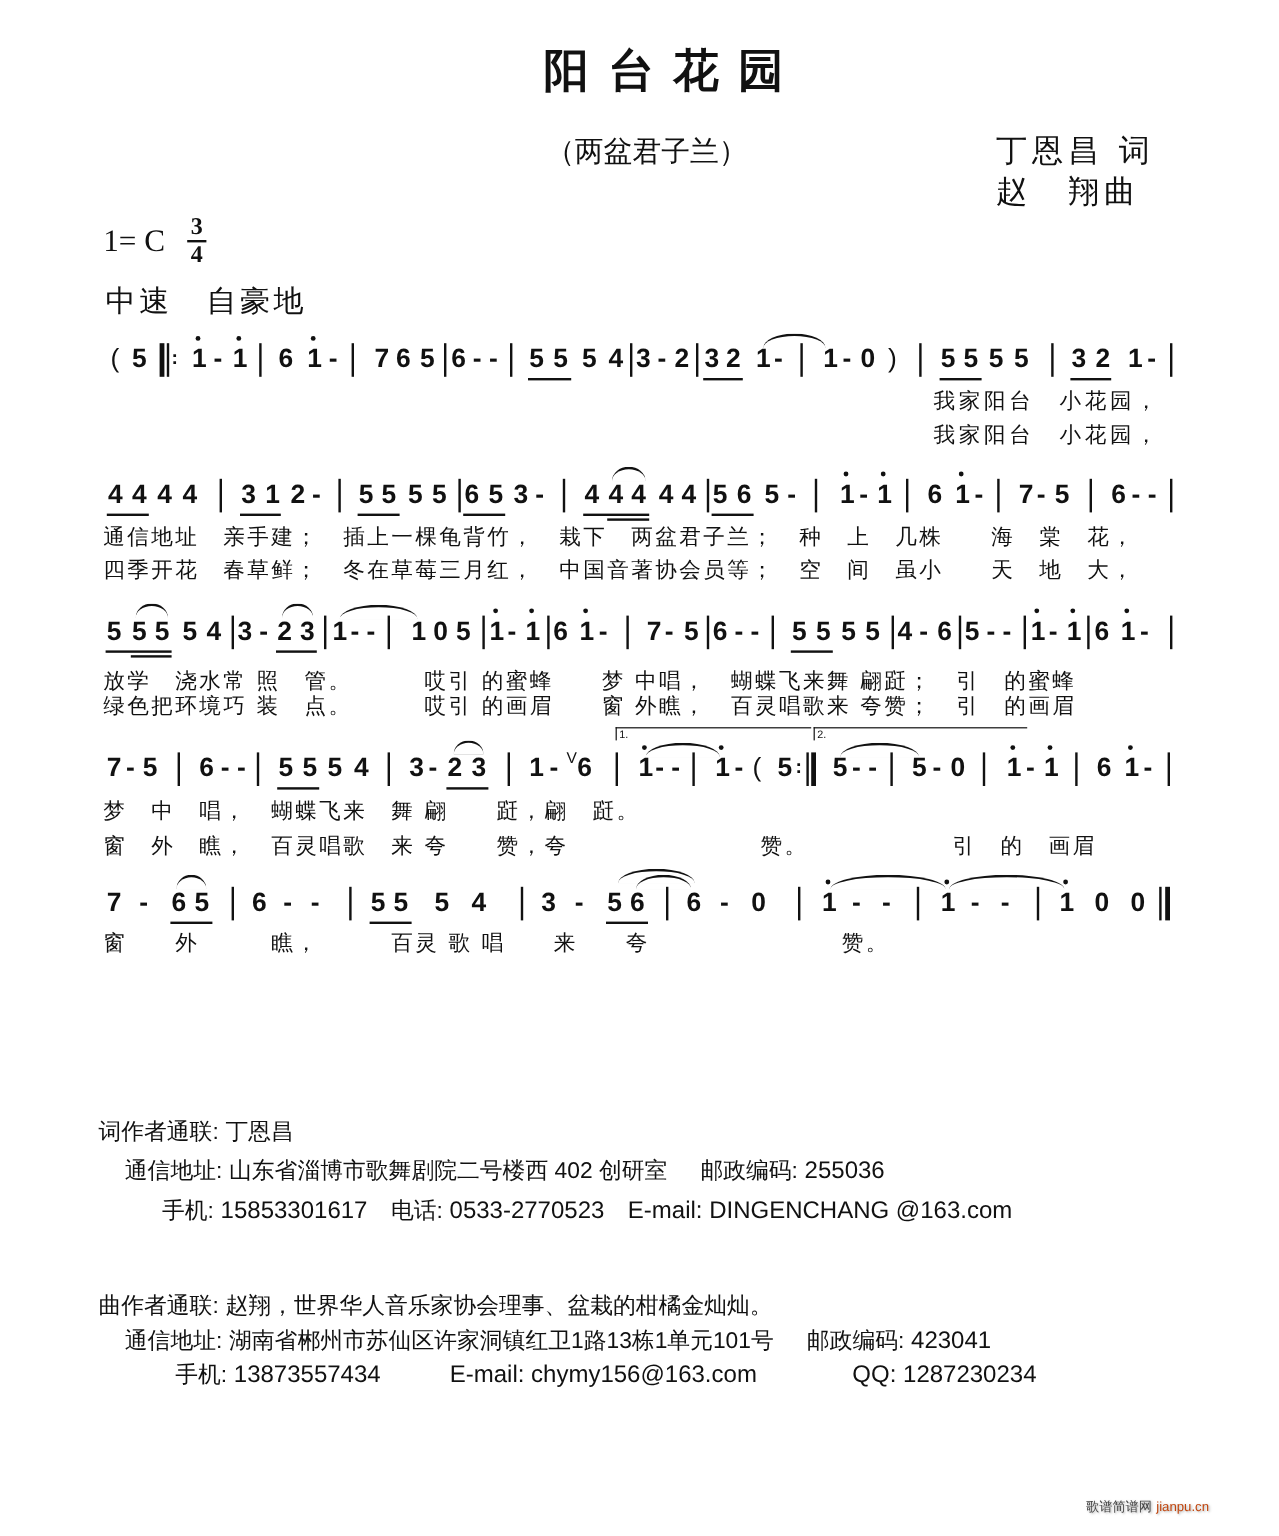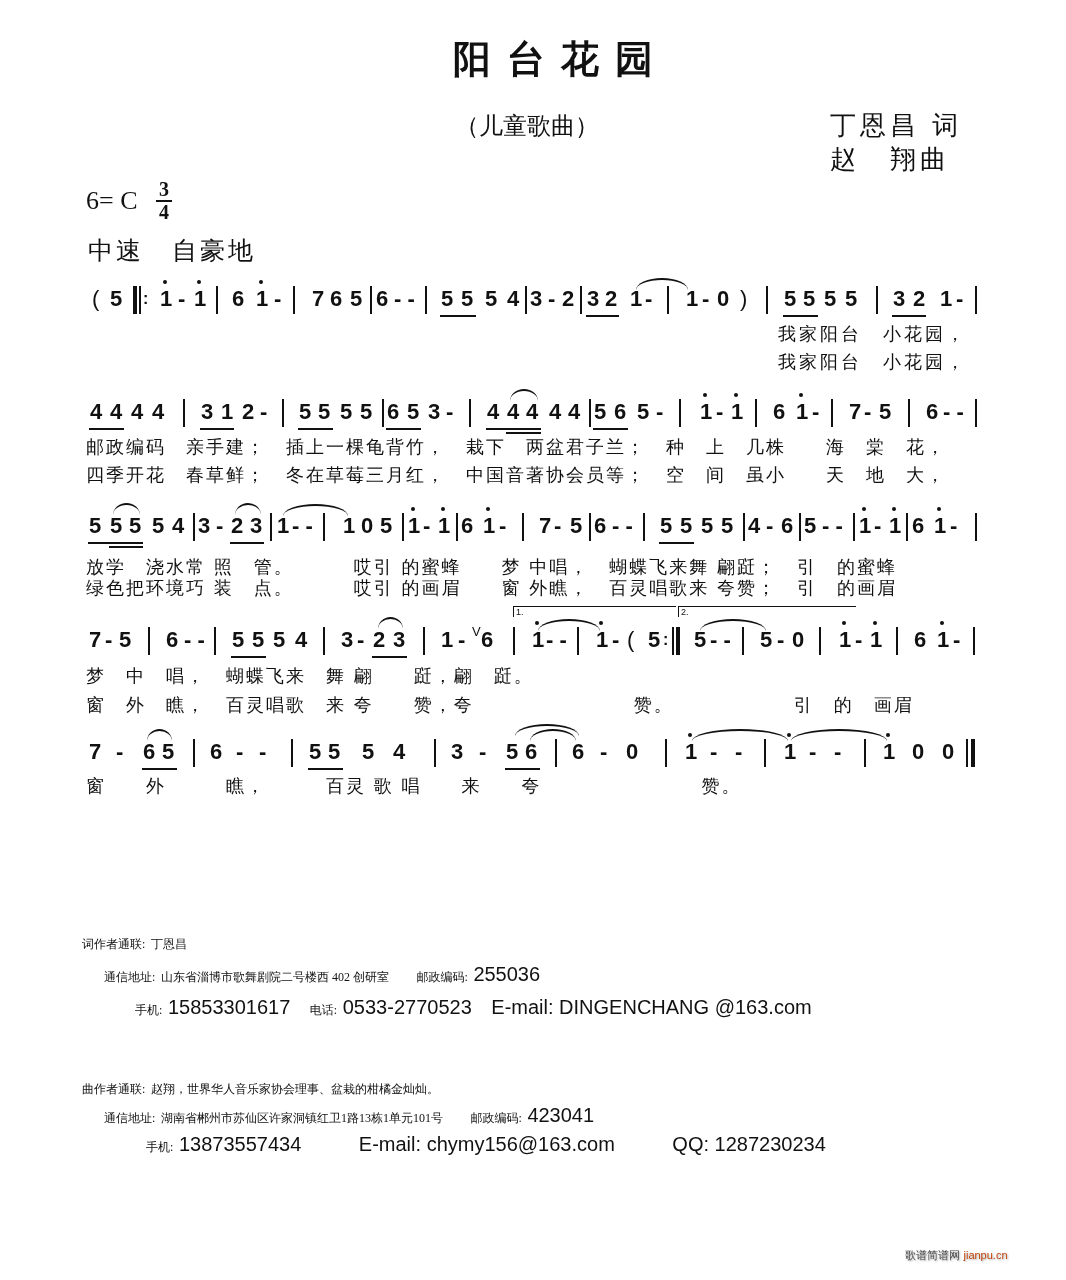--- a/index.html
+++ b/index.html
@@ -19,32 +19,32 @@
   .bl { position:absolute; top:2px; width:2px; height:28px; background:#111; }
   .bl.thin { width:1.5px; }
   .bl.thick { width:4px; }
   .u1 { position:absolute; height:2px; background:#111; }
   .dot { position:absolute; width:4px; height:4px; border-radius:50%; background:#111; }
   .slur { position:absolute; border-top:2px solid #111; border-radius:50% 50% 0 0 / 100% 100% 0 0; height:10px; }
   .lyr { position:absolute; font-family:"DejaVu Serif", serif; font-size:18px; letter-spacing:3px; }
   .volta { position:absolute; border-top:1.5px solid #111; border-left:1.5px solid #111; height:10px; font-size:9px; font-family:"Liberation Sans", sans-serif; padding-left:2px; line-height:11px; }
 
   .info { font-family:"Liberation Sans", "DejaVu Sans", sans-serif; font-size:20px; }
-  .info .lbl { font-family:Liberation Serif, serif; font-size:12px; }
+  .info .lbl { font-family:Liberation Sans, sans-serif; font-size:19px; }
   .wm { left:905px; top:1248px; font-size:11px; color:#444; font-family:"DejaVu Sans", sans-serif; text-shadow:1px 1px 2px #aaa; }
   .wm b { color:#c0440c; font-weight:normal; font-family:"Liberation Sans", sans-serif; }
 </style>
 </head>
 <body>
 
 <div class="abs title">阳台花园</div>
-<div class="abs subtitle">（儿童歌曲）</div>
+<div class="abs subtitle">（两盆君子兰）</div>
 <div class="abs credit" style="top:108px">丁恩昌 词</div>
 <div class="abs credit" style="top:142px">赵　翔曲</div>
-<div class="abs key">6= C</div>
+<div class="abs key">1= C</div>
 <div class="frac">
   <div>3</div>
   <div class="bar"></div>
   <div>4</div>
 </div>
 <div class="abs tempo">
   <span>中速</span><span>自豪地</span>
 </div>
 
 <div class="staff" style="top:284px" title="">
@@ -161,21 +161,21 @@
   <span class="n" style="left:812px">-</span>
   <div class="bl thin" style="left:831px"></div>
   <span class="n" style="left:849px">7</span>
   <span class="n" style="left:864px">-</span>
   <span class="n" style="left:879px">5</span>
   <div class="bl thin" style="left:908px"></div>
   <span class="n" style="left:926px">6</span>
   <span class="n" style="left:943px">- -</span>
   <div class="bl thin" style="left:975px"></div>
 </div>
-<div class="lyr" style="left:86px;top:435px;letter-spacing:2px">邮政编码　亲手建；　插上一棵龟背竹，　栽下　两盆君子兰；　种　上　几株　　海　棠　花，</div>
+<div class="lyr" style="left:86px;top:435px;letter-spacing:2px">通信地址　亲手建；　插上一棵龟背竹，　栽下　两盆君子兰；　种　上　几株　　海　棠　花，</div>
 <div class="lyr" style="left:86px;top:463px;letter-spacing:2px">四季开花　春草鲜；　冬在草莓三月红，　中国音著协会员等；　空　间　虽小　　天　地　大，</div>
 
 <div class="staff" style="top:511px">
   <span class="n" style="left:89px">5</span>
   <span class="n" style="left:110px">5</span>
   <span class="n" style="left:129px">5</span>
   <div class="u1" style="left:88px;width:55px;top:31px"></div>
   <div class="u1" style="left:109px;width:34px;top:35px"></div>
   <div class="slur" style="left:113px;width:27px;top:-8px"></div>
   <span class="n" style="left:152px">5</span>
@@ -385,20 +385,20 @@
   <span class="lbl">通信地址:</span>
   <span class="lbl">湖南省郴州市苏仙区许家洞镇红卫1路13栋1单元101号</span>
   <span class="lbl" style="margin-left:22px">邮政编码:</span>
   <span>423041</span>
 </div>
 <div class="abs info" style="left:146px;top:1133px">
   <span class="lbl">手机:</span>
   <span>13873557434</span>
   <span style="margin-left:52px">E-mail:</span>
   <span>chymy156@163.com</span>
-  <span style="margin-left:52px">QQ:</span>
+  <span style="margin-left:74px">QQ:</span>
   <span>1287230234</span>
 </div>
 
 <div class="abs wm">
   <span>歌谱简谱网</span>
   <b>jianpu.cn</b>
 </div>
 
 </body></html>

